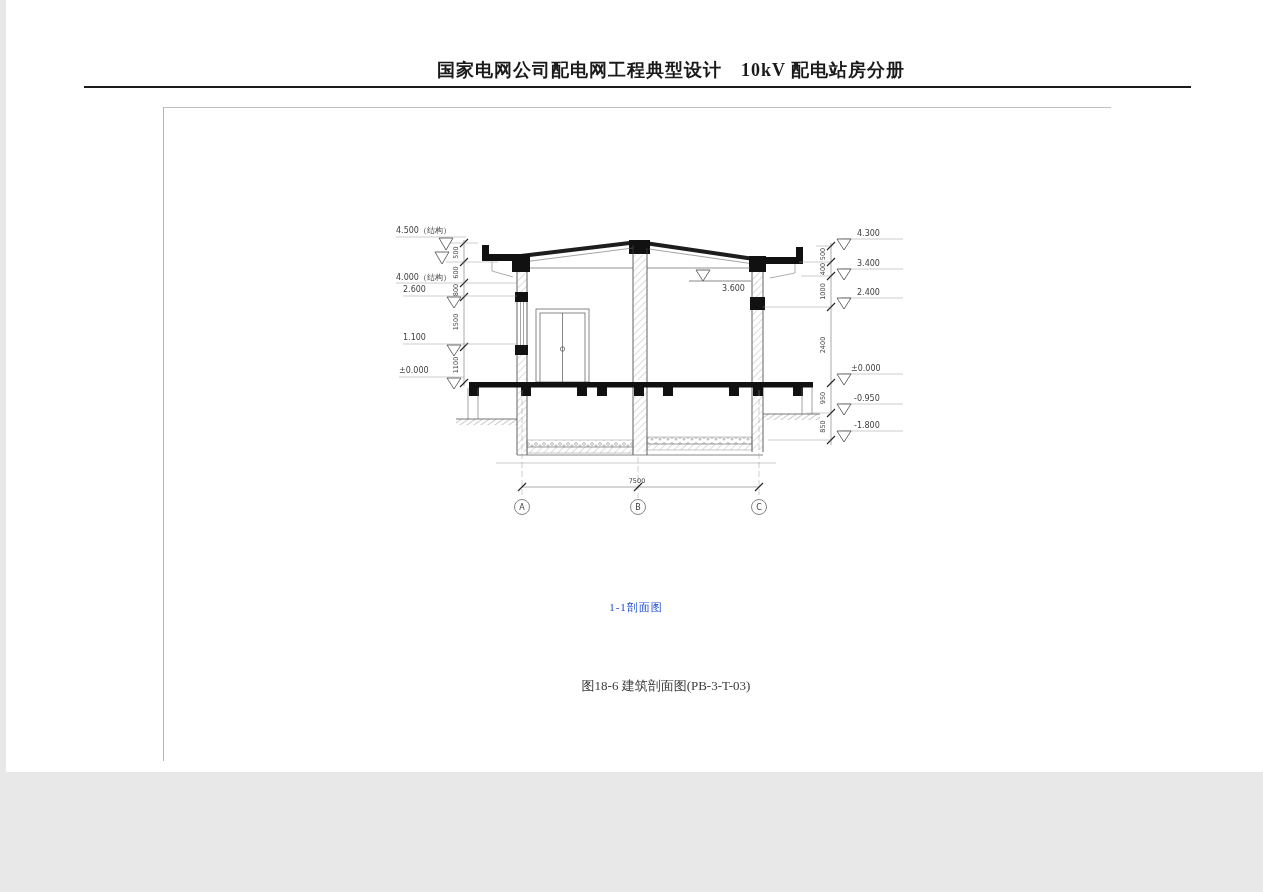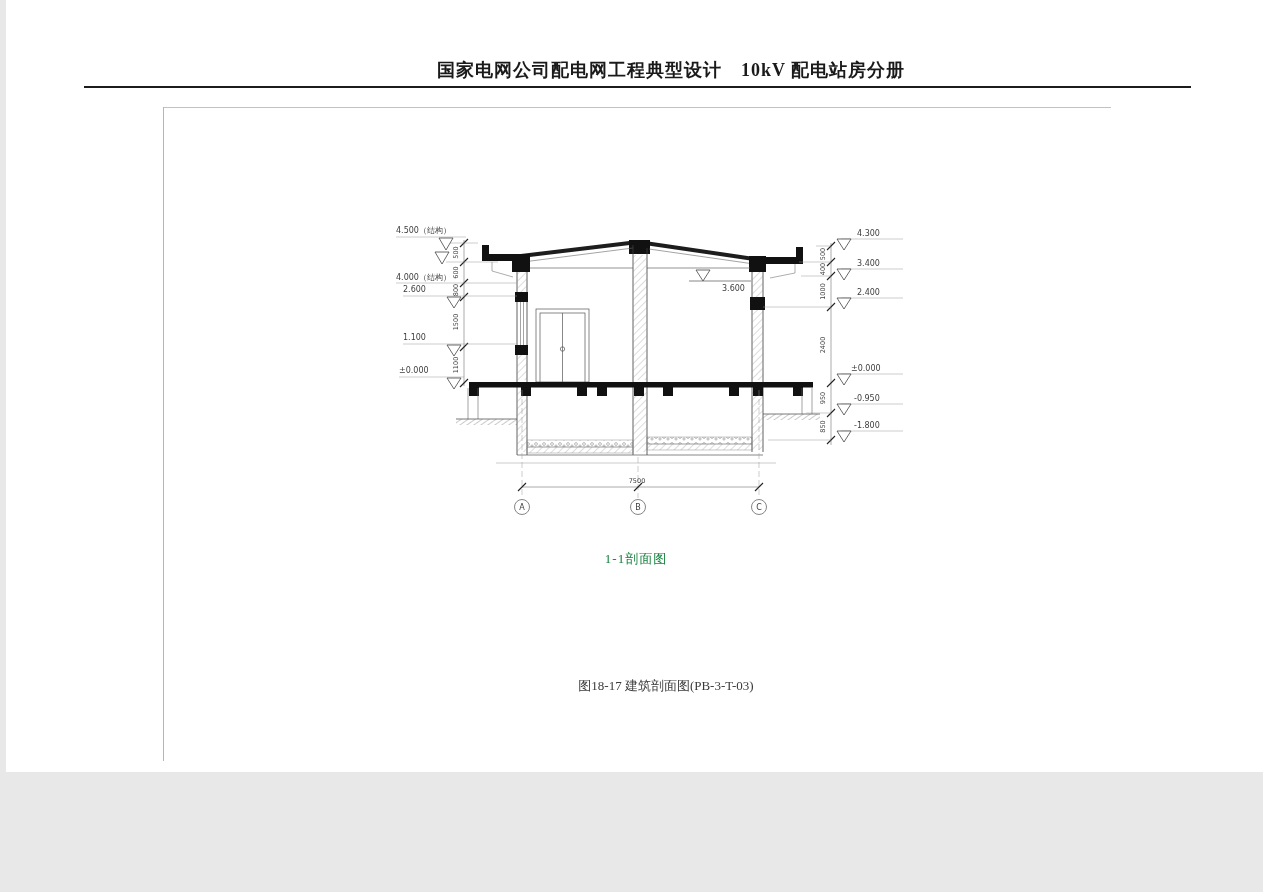--- a/index.html
+++ b/index.html
@@ -8,22 +8,22 @@
     font-family:"Liberation Serif","DejaVu Serif",serif;overflow:hidden;margin-left:6px;
   }
   .header-title{
     position:absolute;left:70px;top:58px;width:1190px;text-align:center;
     font-size:18px;font-weight:600;letter-spacing:1px;color:#1a1a1a;
   }
   .header-rule{position:absolute;left:78px;top:86px;width:1107px;height:2px;background:#1c1c1c;}
   .frame-top{position:absolute;left:157px;top:107px;width:948px;height:1px;background:#c2c2c2;}
   .frame-left{position:absolute;left:157px;top:107px;width:1px;height:654px;background:#b5b5b5;}
   .section-label{
-    position:absolute;left:540px;top:550px;width:180px;text-align:center;
-    font-size:13px;color:#15803d;letter-spacing:1px;
+    position:absolute;left:540px;top:600px;width:180px;text-align:center;
+    font-size:11px;color:#1d4ed8;letter-spacing:1px;
   }
   .figure-caption{
     position:absolute;left:505px;top:677px;width:310px;text-align:center;
     font-size:13px;color:#3a3a3a;
   }
   .page-number{
     position:absolute;left:570px;top:779px;width:120px;text-align:center;
     font-size:15px;color:#2a2a2a;font-family:Liberation Mono, monospace;
   }
   svg{position:absolute;left:385px;top:205px;}
@@ -219,16 +219,16 @@
         <circle cx="632" cy="507" r="7.5"></circle>
         <circle cx="753" cy="507" r="7.5"></circle>
       </g>
       <text class="axl" text-anchor="middle" x="516" y="510">A</text>
       <text class="axl" text-anchor="middle" x="632" y="510">B</text>
       <text class="axl" text-anchor="middle" x="753" y="510">C</text>
     </g>
   </svg>
 
   <div class="section-label">1-1剖面图</div>
-  <div class="figure-caption">图18-17 建筑剖面图(PB-3-T-03)</div>
+  <div class="figure-caption">图18-6 建筑剖面图(PB-3-T-03)</div>
   <div class="page-number">376</div>
 
 </div>
 
 </body></html>

